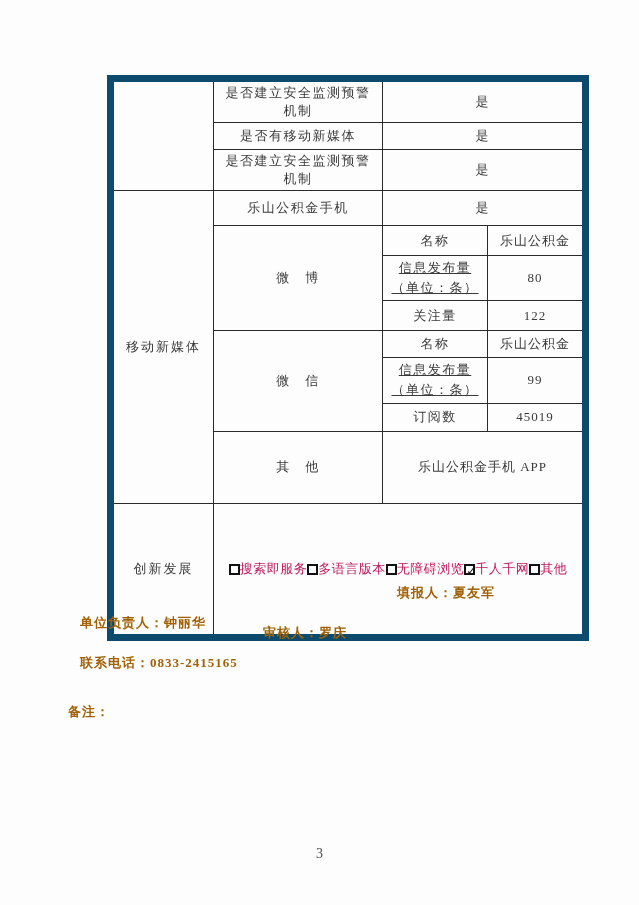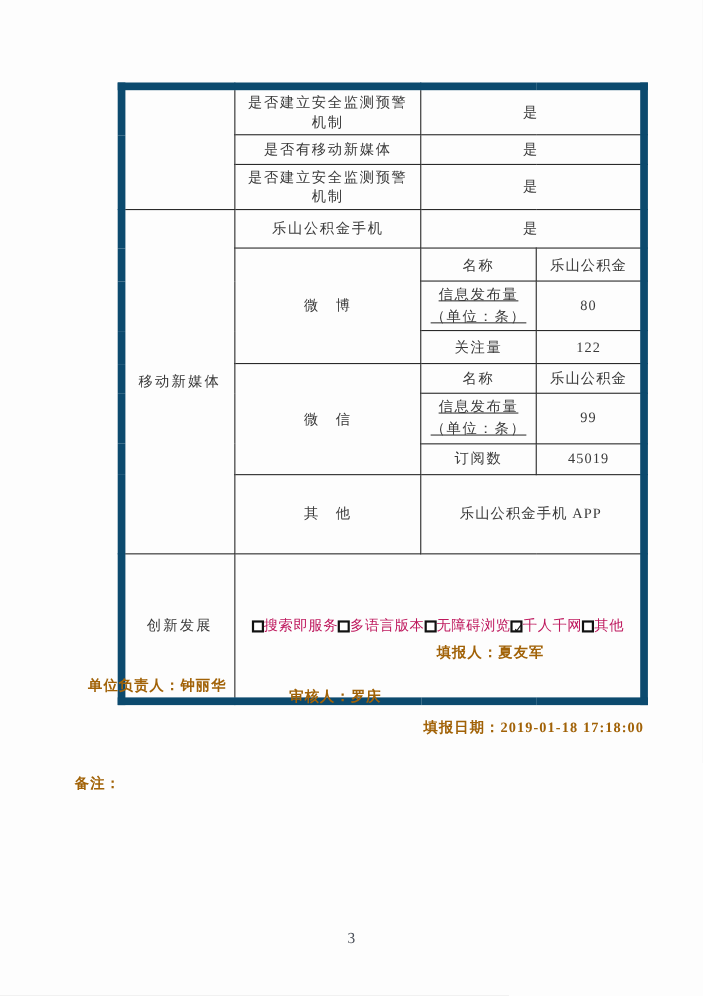--- a/index.html
+++ b/index.html
@@ -139,19 +139,19 @@
         <td class="sec">创新发展</td>
         <td colspan="3" class="cb-cell"><span class="cb-item"><span class="cb-box"><span class="cb-mark"></span></span><span class="cb-label">搜索即服务</span></span><span class="cb-item"><span class="cb-box"><span class="cb-mark"></span></span><span class="cb-label">多语言版本</span></span><span class="cb-item"><span class="cb-box"><span class="cb-mark"></span></span><span class="cb-label">无障碍浏览</span></span><span class="cb-item"><span class="cb-box"><span class="cb-mark">✓</span></span><span class="cb-label">千人千网</span></span><span class="cb-item"><span class="cb-box"><span class="cb-mark"></span></span><span class="cb-label">其他</span></span></td>
       </tr>
     </tbody>
   </table>
 
   <span class="footer-item" style="top:614px; left:80px"><span>单位负责人：</span><span>钟丽华</span></span>
   <span class="footer-item" style="top:624px; left:263px"><span>审核人：</span><span>罗庆</span></span>
   <span class="footer-item" style="top:584px; left:397px"><span>填报人：</span><span>夏友军</span></span>
 
-  <span class="footer-item" style="top:652px; left:385px"><span>填报日期：</span><span>2019-01-18 17:18:00</span></span>
+  <span class="footer-item" style="top:654px; left:80px"><span>联系电话：</span><span>0833-2415165</span></span>
 
   <span class="footer-item" style="top:703px; left:68px">备注：</span>
 
   <div class="page-number">3</div>
 
 </div>
 
 </body></html>

